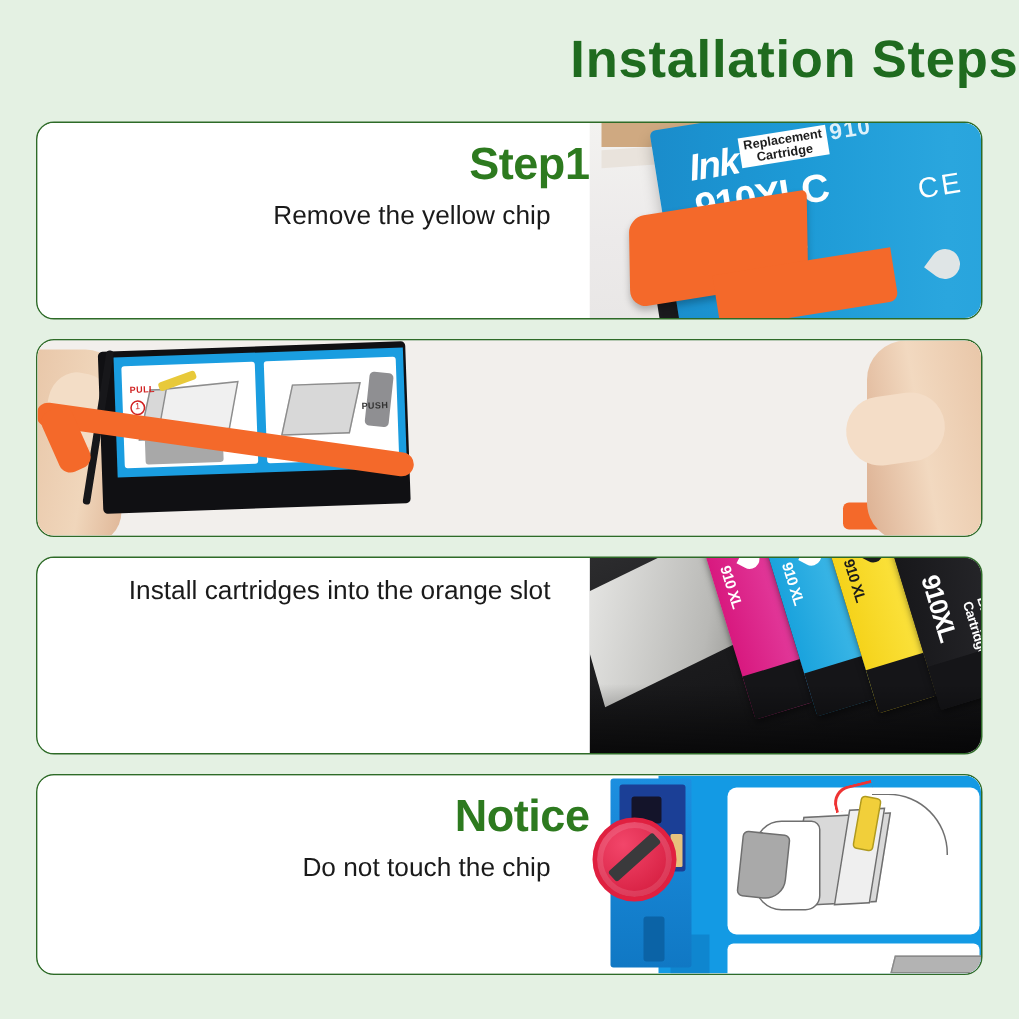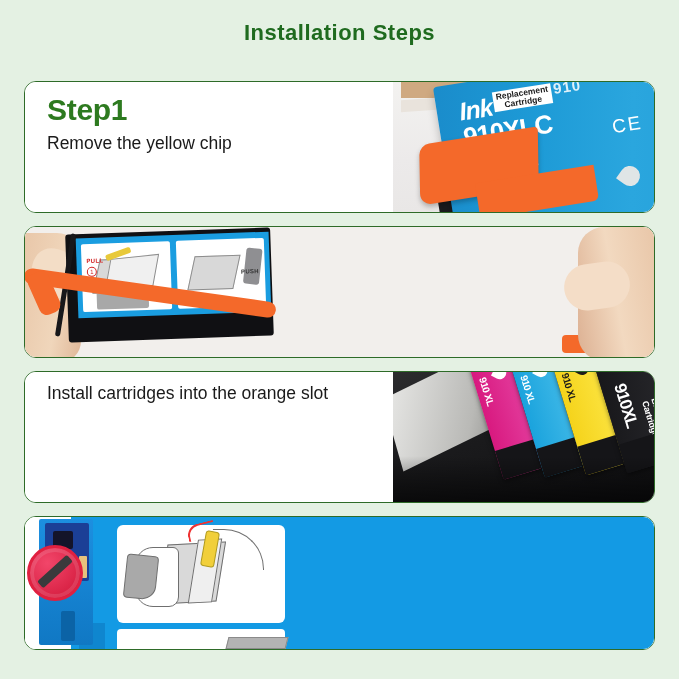--- a/index.html
+++ b/index.html
@@ -17,22 +17,22 @@
     position: relative;
     width: 679px;
     height: 679px;
     background: #e4f1e3;
   }
   .page-title {
     position: absolute;
     top: 20px;
     left: 0;
     width: 679px;
-    text-align: center;
-    font-size: 22px;
+    text-align: right;
+    font-size: 35px;
     font-weight: bold;
     color: #1f6b1f;
     letter-spacing: 0.5px;
     font-family: "Liberation Sans", sans-serif;
   }
 
   .card {
     position: absolute;
     left: 24px;
     width: 631px;
@@ -50,20 +50,21 @@
   .card-4 { top: 516px; height: 134px; }
 
   .card-text {
     position: relative;
     width: 368px;
     flex: 0 0 368px;
     padding: 10px 0 0 22px;
     box-sizing: border-box;
     z-index: 3;
     background: #ffffff;
+    text-align: right;
   }
   .step-heading {
     font-size: 30px;
     font-weight: bold;
     color: #2d7a1f;
     line-height: 1.05;
     margin: 2px 0 6px 0;
     letter-spacing: -0.3px;
   }
   .step-desc {
@@ -690,20 +691,24 @@
           <div class="s3-ktext">910XL</div>
           <div class="s3-ksub">Black Ink Cartridge</div>
           <div class="s3-cart-bottom"></div>
         </div>
       </div>
       <div class="s3-shadow"></div>
     </div>
   </div>
 
   <div class="card card-4">
+    <div class="card-text">
+      <div class="step-heading">Notice</div>
+      <div class="step-desc">Do not touch the chip</div>
+    </div>
     <div class="card-media media-white">
       <div class="n-bg"></div>
       <div class="n-blue-panel"></div>
       <div class="n-white-card">
         <div class="n-ill-box"></div>
         <div class="n-ill-box2"></div>
         <div class="n-ill-hand"></div>
         <div class="n-ill-fin"></div>
         <div class="n-ill-tape"></div>
         <div class="n-ill-red"></div>

